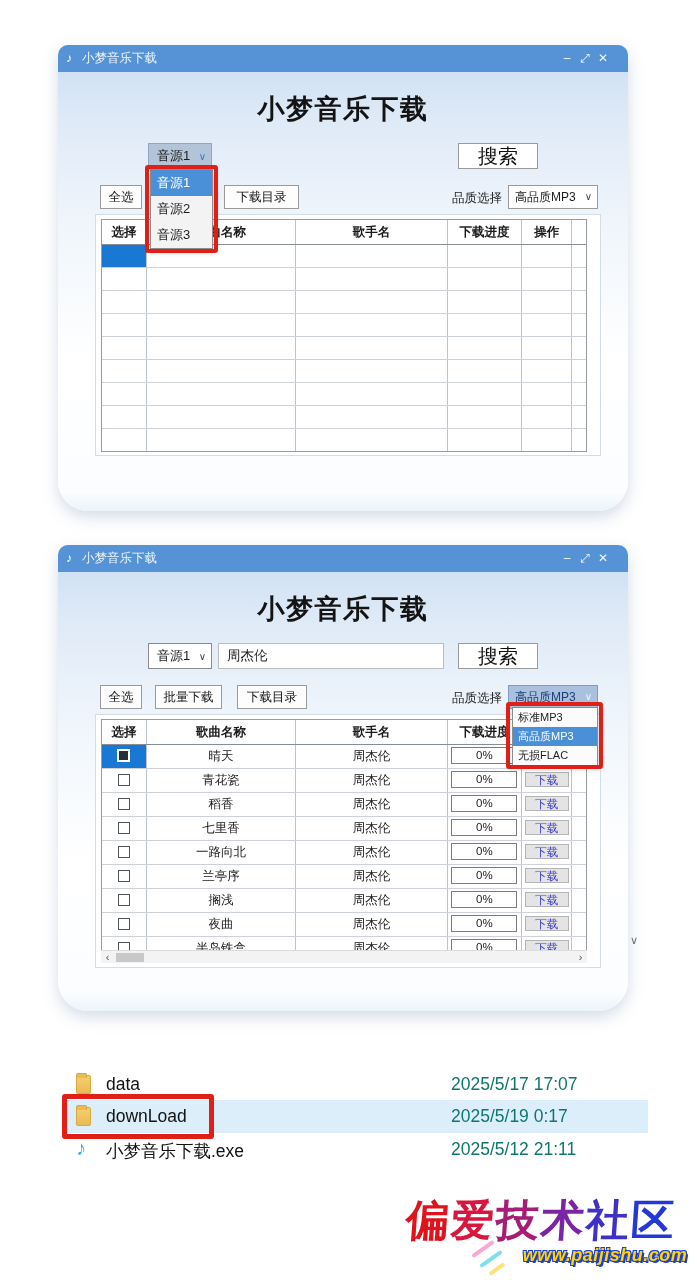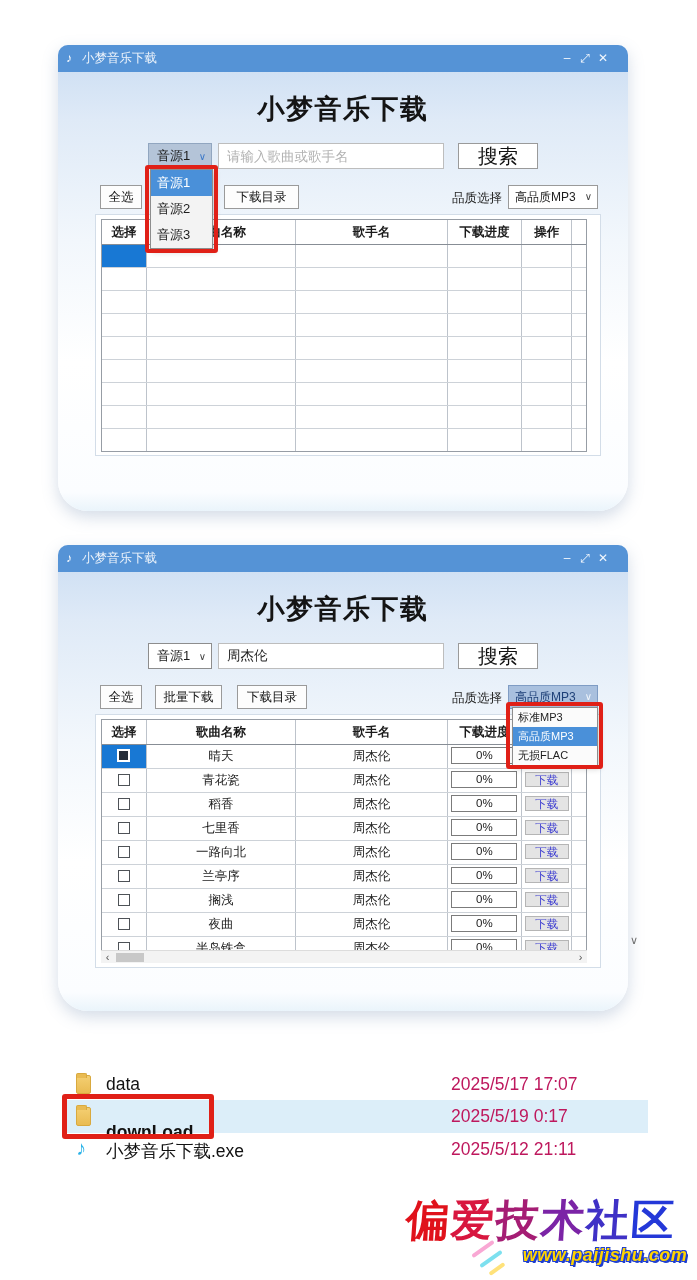--- a/index.html
+++ b/index.html
@@ -110,21 +110,21 @@
   .file-row { position:absolute; left:66px; width:582px; height:30px; }
   .file-row.hl { background:#dceef9; }
   .file-icon { position:absolute; left:10px; top:5px; }
   .folder-glyph { display:block; width:15px; height:19px;
     background:linear-gradient(180deg,#f4cf72 0%,#e9bb52 100%);
     border:1px solid #d9a93e; border-radius:2px; position:relative; }
   .folder-glyph:before { content:""; position:absolute; left:-1px; top:-3px; width:9px; height:4px;
     background:#e9bb52; border:1px solid #d9a93e; border-bottom:none; border-radius:2px 2px 0 0; }
   .music-glyph { font-size:20px; color:#2bb3e8; line-height:20px; }
   .file-name { position:absolute; left:40px; top:4px; font-size:17.5px; color:#121212; }
-  .file-date { position:absolute; left:385px; top:4px; font-size:17.5px; color:#be185d; }
+  .file-date { position:absolute; left:385px; top:4px; font-size:17.5px; color:#0f766e; }
 
   
   .wm-title { position:absolute; left:391px; top:1192px; width:300px; text-align:center;
     font-size:43px; font-weight:900; letter-spacing:2px; transform:skewX(-4deg); white-space:nowrap; }
   .wm-url { position:absolute; left:520px; top:1245px; width:170px; text-align:center;
     font-size:18px; font-weight:bold; font-style:italic; color:#ffd400; letter-spacing:0.5px;
     text-shadow:-1px -1px 0 #1f3fd0, 1px -1px 0 #1f3fd0, -1px 1px 0 #1f3fd0, 1px 1px 0 #1f3fd0, 2px 2px 0 #1f3fd0; }
   .streak { position:absolute; height:4px; border-radius:2px; transform:rotate(-35deg); }
   .streak.s1 { left:470px; top:1247px; width:26px; background:#f9a8d4; }
   .streak.s2 { left:478px; top:1257px; width:26px; background:#7de0ef; }
@@ -140,21 +140,20 @@
     <span class="winctrls">
       <span>–</span><span>⤢</span><span>✕</span>
     </span>
   </div>
   <div class="heading">小梦音乐下载</div>
 
   <div class="src-select src-open">
     <span>音源1</span>
     <span class="chev">∨</span>
   </div>
-  <input class="search-input" readonly="" placeholder="请输入歌曲或歌手名" style="">
   <div class="search-btn">搜索</div>
 
   <div class="tbtn" style="left:42px;width:42px;">全选</div>
   <div class="tbtn" style="left:166px;width:75px;">下载目录</div>
   <div class="quality-label">品质选择</div>
   <div class="quality-select q-closed">
     <span>高品质MP3</span>
     <span class="chev">∨</span>
   </div>
 
@@ -382,21 +381,21 @@
   <span class="file-icon">
       <span class="folder-glyph"></span>
     </span>
   <span class="file-name">data</span>
   <span class="file-date">2025/5/17 17:07</span>
 </div>
 <div class="file-row hl" style="top:1100px;height:33px;">
   <span class="file-icon" style="top:7px;">
       <span class="folder-glyph"></span>
     </span>
-  <span class="file-name" style="top:22px;font-weight:bold;">downLoad</span>
+  <span class="file-name" style="top:6px;">downLoad</span>
   <span class="file-date" style="top:6px;">2025/5/19 0:17</span>
 </div>
 <div class="file-row" style="top:1135px;">
   <span class="file-icon" style="top:3px;"><span class="music-glyph">♪</span></span>
   <span class="file-name">小梦音乐下载.exe</span>
   <span class="file-date">2025/5/12 21:11</span>
 </div>
 <div class="redbox" id="redbox-file"></div>
 
 <div class="wm-title">

